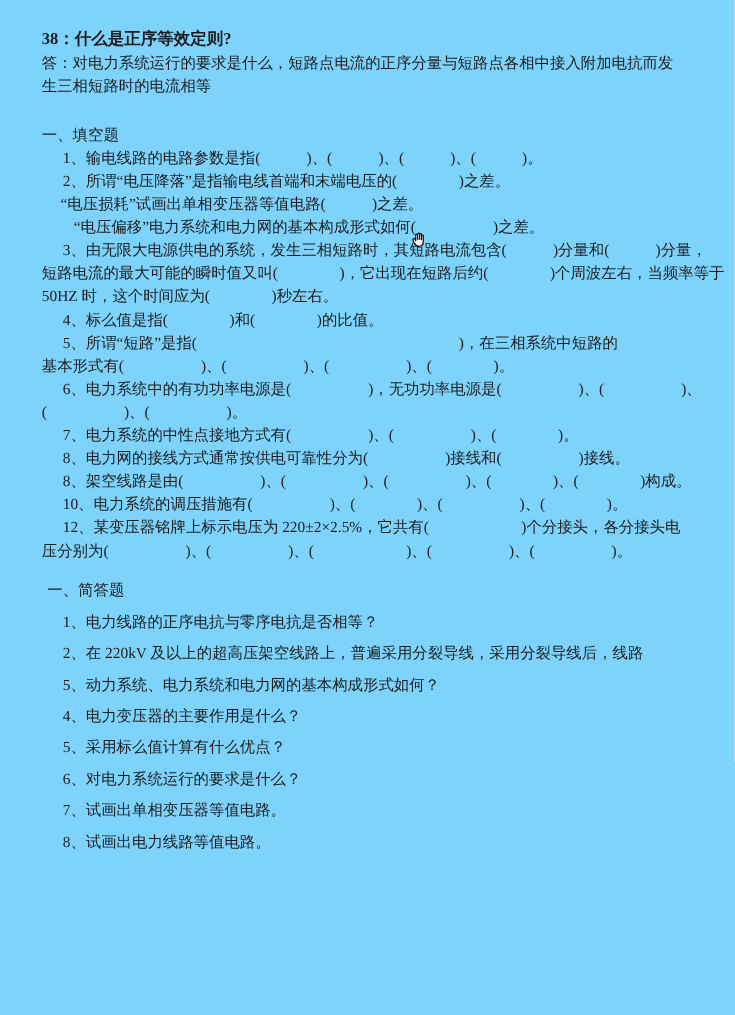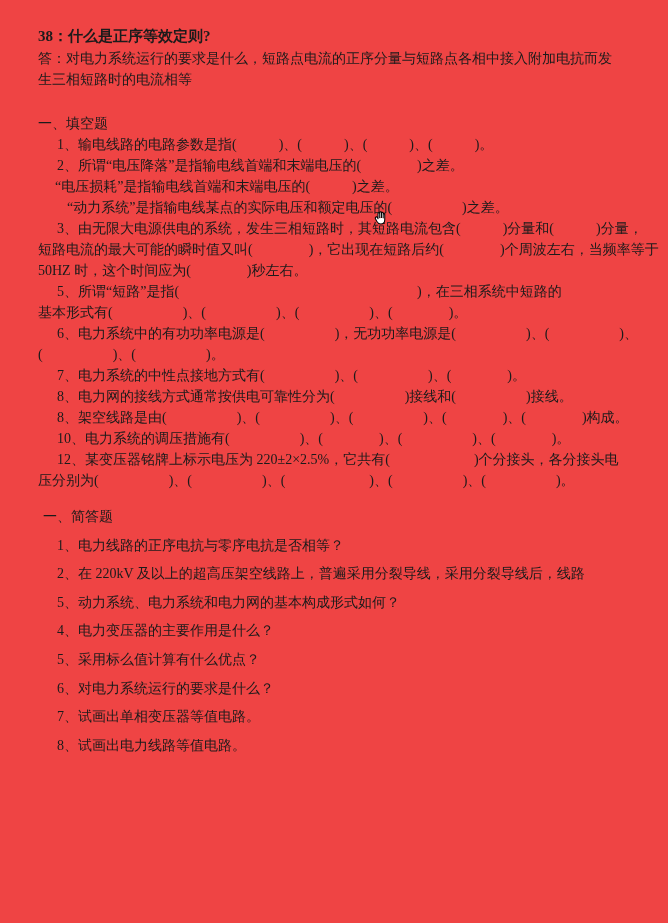--- a/index.html
+++ b/index.html
@@ -1,19 +1,19 @@
 <!DOCTYPE html>
 <html><head>
 <meta charset="utf-8">
 <style>
   html,body{margin:0;padding:0;}
   .page{
     position:relative;
     width:668px;height:923px;
-    background:#ef4444;
+    background:#7dd3fc;
     overflow:hidden;
     font-family:"Liberation Serif","DejaVu Serif",serif;
     color:#1b1b1b;
   }
   .doc{padding:26px 14px 0 38px;font-size:14px;}
   
   .tline{height:21.7px;line-height:21.7px;white-space:pre;}
   
   .bline{height:21px;line-height:21px;white-space:pre;}
   
@@ -37,25 +37,26 @@
 <div class="page">
   <div class="doc">
 
     <div class="tline title">38：什么是正序等效定则?</div>
     <div class="tline">答：对电力系统运行的要求是什么，短路点电流的正序分量与短路点各相中接入附加电抗而发</div>
     <div class="tline">生三相短路时的电流相等</div>
 
     <div class="bline bold gap-fill">一、填空题</div>
     <div class="bline ind1">1、输电线路的电路参数是指(　　　)、(　　　)、(　　　)、(　　　)。</div>
     <div class="bline ind1">2、所谓“电压降落”是指输电线首端和末端电压的(　　　　)之差。</div>
-    <div class="bline ind1b">“电压损耗”是指输电线首端和末端电压的(　　　)之差。</div>
-    <div class="bline ind2">“动力系统”是指输电线某点的实际电压和额定电压的(　　　　　)之差。</div>
+    <div class="bline ind1b">“电压损耗”试画出单相变压器等值电路(　　　)之差。</div>
+    <div class="bline ind2">“电压偏移”电力系统和电力网的基本构成形式如何(　　　　　)之差。</div>
     <div class="bline ind1">3、由无限大电源供电的系统，发生三相短路时，其短路电流包含(　　　)分量和(　　　)分量，</div>
     <div class="bline">短路电流的最大可能的瞬时值又叫(　　　　)，它出现在短路后约(　　　　)个周波左右，当频率等于</div>
     <div class="bline">50HZ 时，这个时间应为(　　　　)秒左右。</div>
+    <div class="bline ind1">4、标么值是指(　　　　)和(　　　　)的比值。</div>
     <div class="bline ind1">5、所谓“短路”是指(　　　　　　　　　　　　　　　　　)，在三相系统中短路的</div>
     <div class="bline">基本形式有(　　　　　)、(　　　　　)、(　　　　　)、(　　　　)。</div>
     <div class="bline ind1">6、电力系统中的有功功率电源是(　　　　　)，无功功率电源是(　　　　　)、(　　　　　)、</div>
     <div class="bline">(　　　　　)、(　　　　　)。</div>
     <div class="bline ind1">7、电力系统的中性点接地方式有(　　　　　)、(　　　　　)、(　　　　)。</div>
     <div class="bline ind1">8、电力网的接线方式通常按供电可靠性分为(　　　　　)接线和(　　　　　)接线。</div>
     <div class="bline ind1">8、架空线路是由(　　　　　)、(　　　　　)、(　　　　　)、(　　　　)、(　　　　)构成。</div>
     <div class="bline ind1">10、电力系统的调压措施有(　　　　　)、(　　　　)、(　　　　　)、(　　　　)。</div>
     <div class="bline ind1">12、某变压器铭牌上标示电压为 220±2×2.5%，它共有(　　　　　　)个分接头，各分接头电</div>
     <div class="bline">压分别为(　　　　　)、(　　　　　)、(　　　　　　)、(　　　　　)、(　　　　　)。</div>

